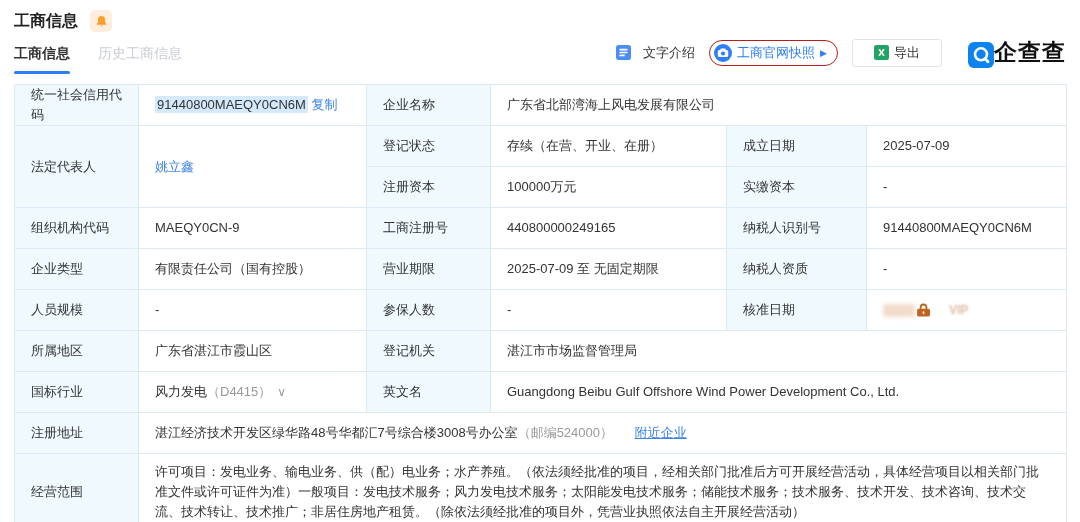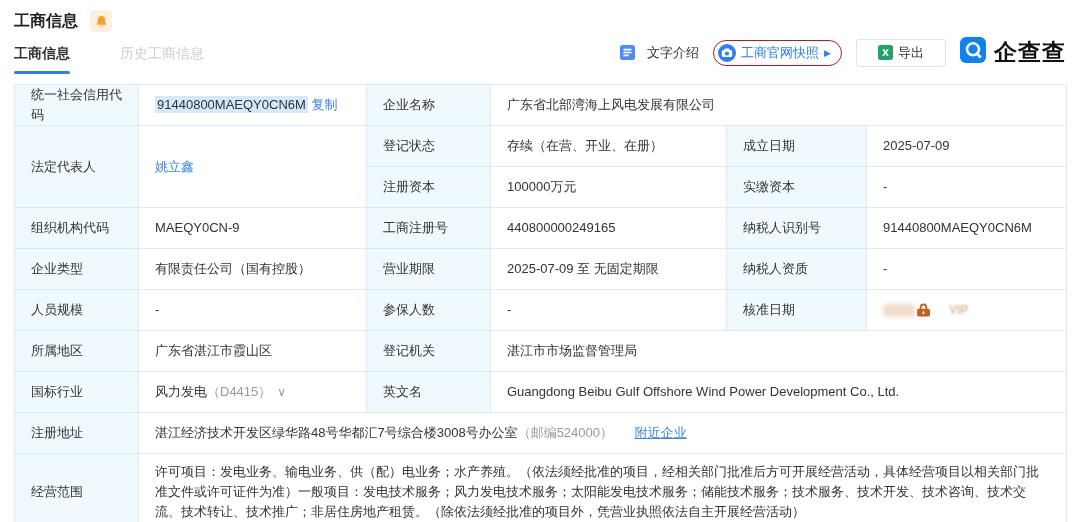--- a/index.html
+++ b/index.html
@@ -22,34 +22,34 @@
   }
 
   
   .tabbar { display:flex; align-items:flex-end; margin-top:6px; height:34px; }
   .tab { font-size:14px; margin-right:28px; position:relative; padding-bottom:11px; cursor:pointer; }
   .tab.active { color:#333; font-weight:bold; }
   .tab.active::after {
     content:""; position:absolute; left:0; right:0; bottom:0; height:3px;
     background:#2e7ff7; border-radius:2px;
   }
-  .tab.inactive { color:#c8ccd4;margin-left:22px; }
+  .tab.inactive { color:#c8ccd4; }
   .toolbar { margin-left:auto; display:flex; align-items:center; gap:14px; padding-bottom:6px; }
   .tool-plain { display:flex; align-items:center; gap:12px; cursor:pointer; color:#333; }
   .btn-snapshot {
     display:flex; align-items:center; gap:5px; cursor:pointer;
     border:1px solid #b91c1c; border-radius:14px; padding:3px 10px 3px 4px;
     color:#2e7ff7; background:#fff;
   }
   .btn-snapshot .play { font-size:9px; color:#2e7ff7; }
   .btn-export {
     display:flex; align-items:center; gap:5px; cursor:pointer;
     border:1px solid #e3e3e3; border-radius:3px; padding:4px 21px; color:#333; background:#fff;
   }
-  .brand { display:flex; align-items:flex-start; gap:8px; margin-left:0; }
+  .brand { display:flex; align-items:flex-end; gap:0; margin-left:12px; }
   .brand-text { font-size:23px; font-weight:bold; color:#111; letter-spacing:1px; }
 
   
   table.info-table {
     border-collapse:collapse; table-layout:fixed; width:1052px; margin-top:10px;
   }
   .info-table td {
     border:1px solid #dceaf6; height:41px; padding:0 16px;
     vertical-align:middle; font-size:13px; line-height:20px;
     word-break:break-all;

